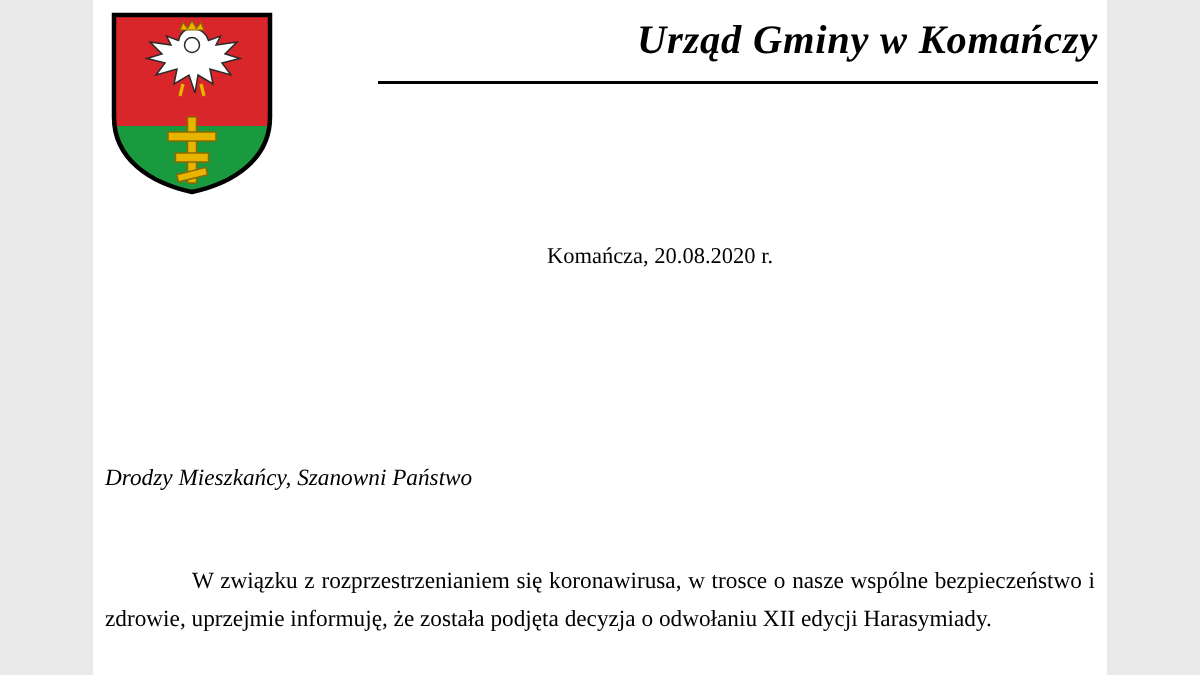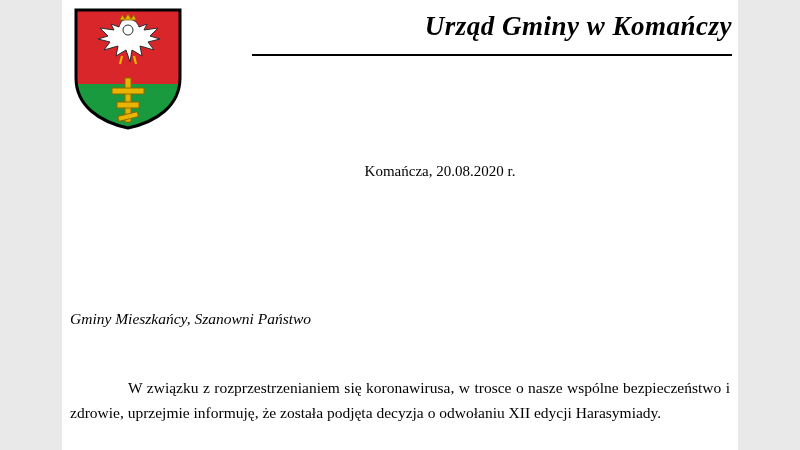--- a/index.html
+++ b/index.html
@@ -195,20 +195,20 @@
       <div class="header-right">
         <div class="office-title">Urząd Gminy w Komańczy</div>
         <div class="rule"></div>
       </div>
     </div>
 
     <div class="placedate">
       <span class="inner">Komańcza, 20.08.2020 r.</span>
     </div>
 
-    <div class="salutation">Gminy Mieszkańcy, Szanowni Państwo</div>
+    <div class="salutation">Drodzy Mieszkańcy, Szanowni Państwo</div>
 
     <div class="body-text">
       <p>W związku z rozprzestrzenianiem się koronawirusa, w trosce o nasze wspólne bezpieczeństwo i zdrowie, uprzejmie informuję, że została podjęta decyzja o odwołaniu XII edycji Harasymiady.</p>
     </div>
 
   </div>
 </div>
 
 </body></html>

